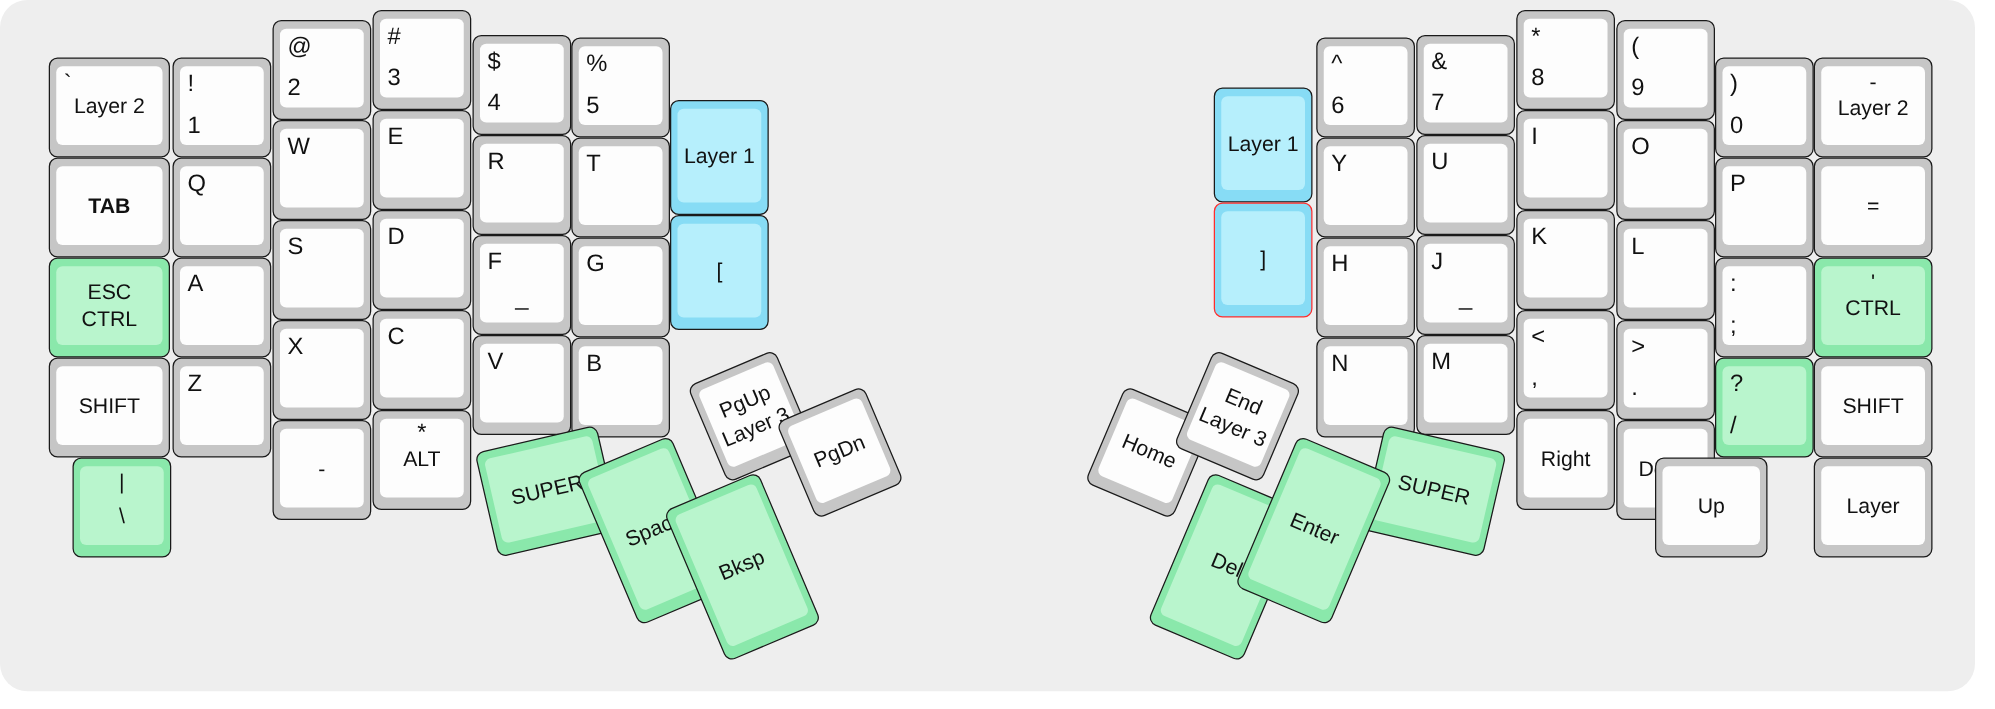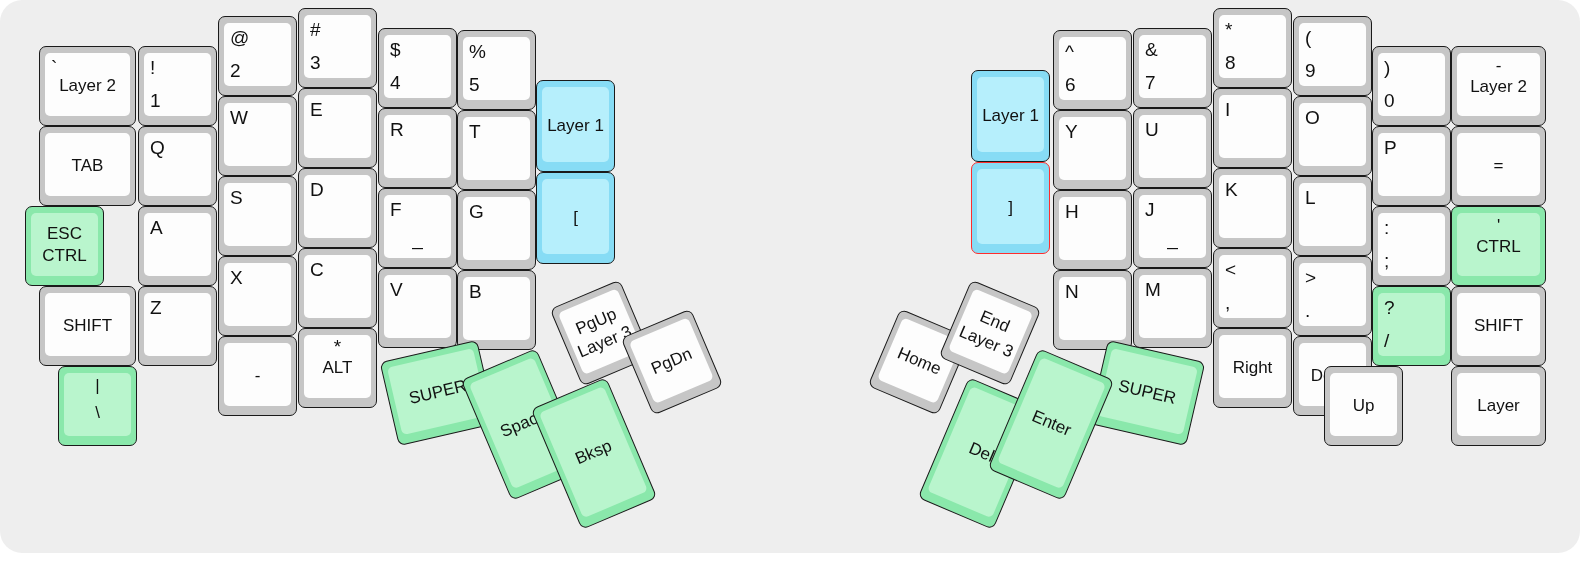--- a/index.html
+++ b/index.html
@@ -61,26 +61,26 @@
 
 <div id="stage">
   <div id="panel"></div>
   <div id="keys-root">
       <div class="key" style="left: 39px; top: 46px; width: 97px; height: 80px;">
         <div class="cap">
           <span class="lg tl">`</span>
           <span class="lg ctr">Layer 2</span>
         </div>
       </div>
-      <div class="key" style="left: 39px; top: 126px; width: 97px; height: 80px;">
+      <div class="key" style="left: 39px; top: 126px; width: 97px; height: 80px; font-weight: bold;">
         <div class="cap">
           <span class="lg ctr">TAB</span>
         </div>
       </div>
-      <div class="key green" style="left: 25px; top: 206px; width: 79px; height: 80px;">
+      <div class="key green" style="left: 39px; top: 206px; width: 97px; height: 80px;">
         <div class="cap">
           <span class="lg ctr2">ESC<br>CTRL</span>
         </div>
       </div>
       <div class="key" style="left: 39px; top: 286px; width: 97px; height: 80px;">
         <div class="cap">
           <span class="lg ctr">SHIFT</span>
         </div>
       </div>
       <div class="key" style="left: 138px; top: 46px; width: 79px; height: 80px;">
@@ -364,21 +364,21 @@
           <span class="lg tl">:</span>
           <span class="lg bl">;</span>
         </div>
       </div>
       <div class="key green" style="left: 1372px; top: 286px; width: 79px; height: 80px;">
         <div class="cap">
           <span class="lg tl">?</span>
           <span class="lg bl">/</span>
         </div>
       </div>
-      <div class="key" style="left: 1324px; top: 366px; width: 79px; height: 80px;">
+      <div class="key" style="left: 1324px; top: 366px; width: 90px; height: 80px;">
         <div class="cap">
           <span class="lg ctr">Up</span>
         </div>
       </div>
       <div class="key" style="left: 1451px; top: 46px; width: 95px; height: 80px;">
         <div class="cap">
           <span class="lg ctop">-</span>
           <span class="lg cmid">Layer 2</span>
         </div>
       </div>

